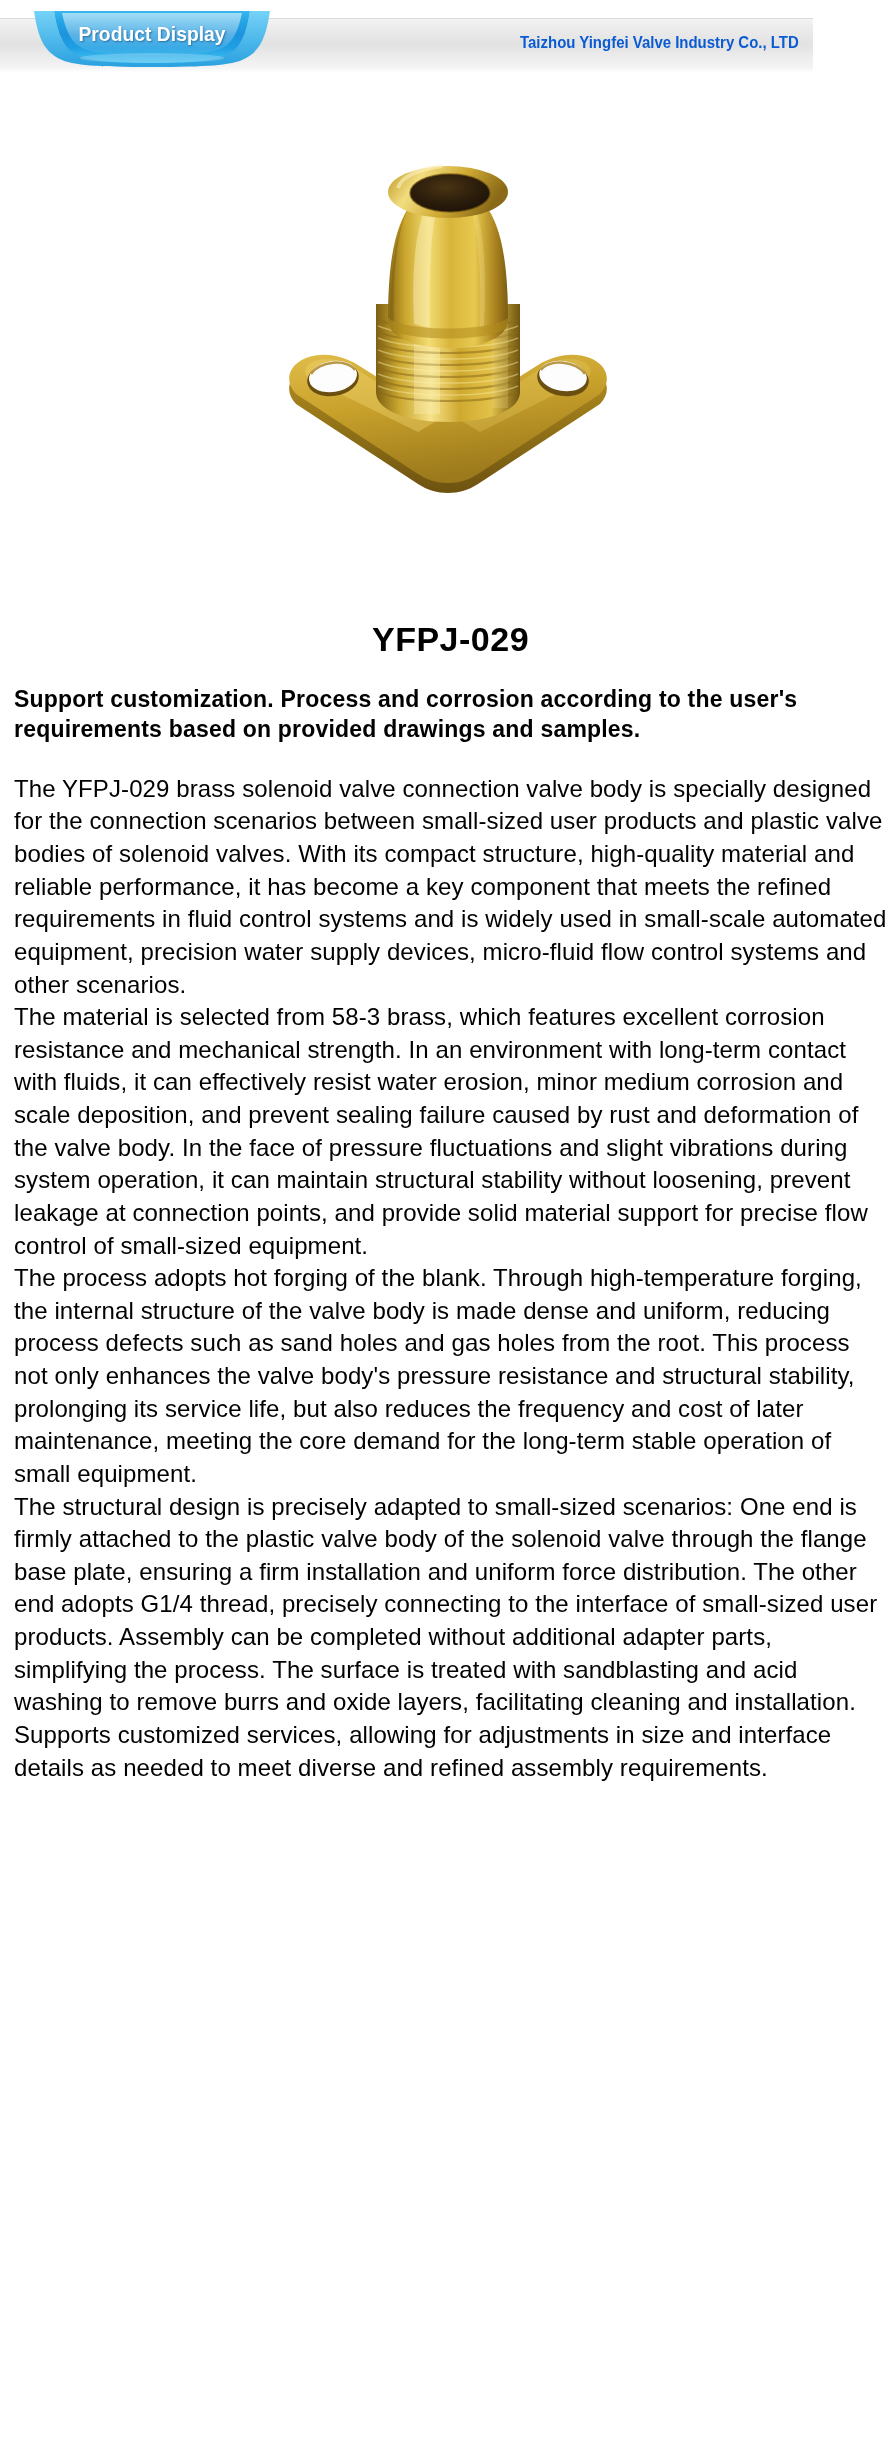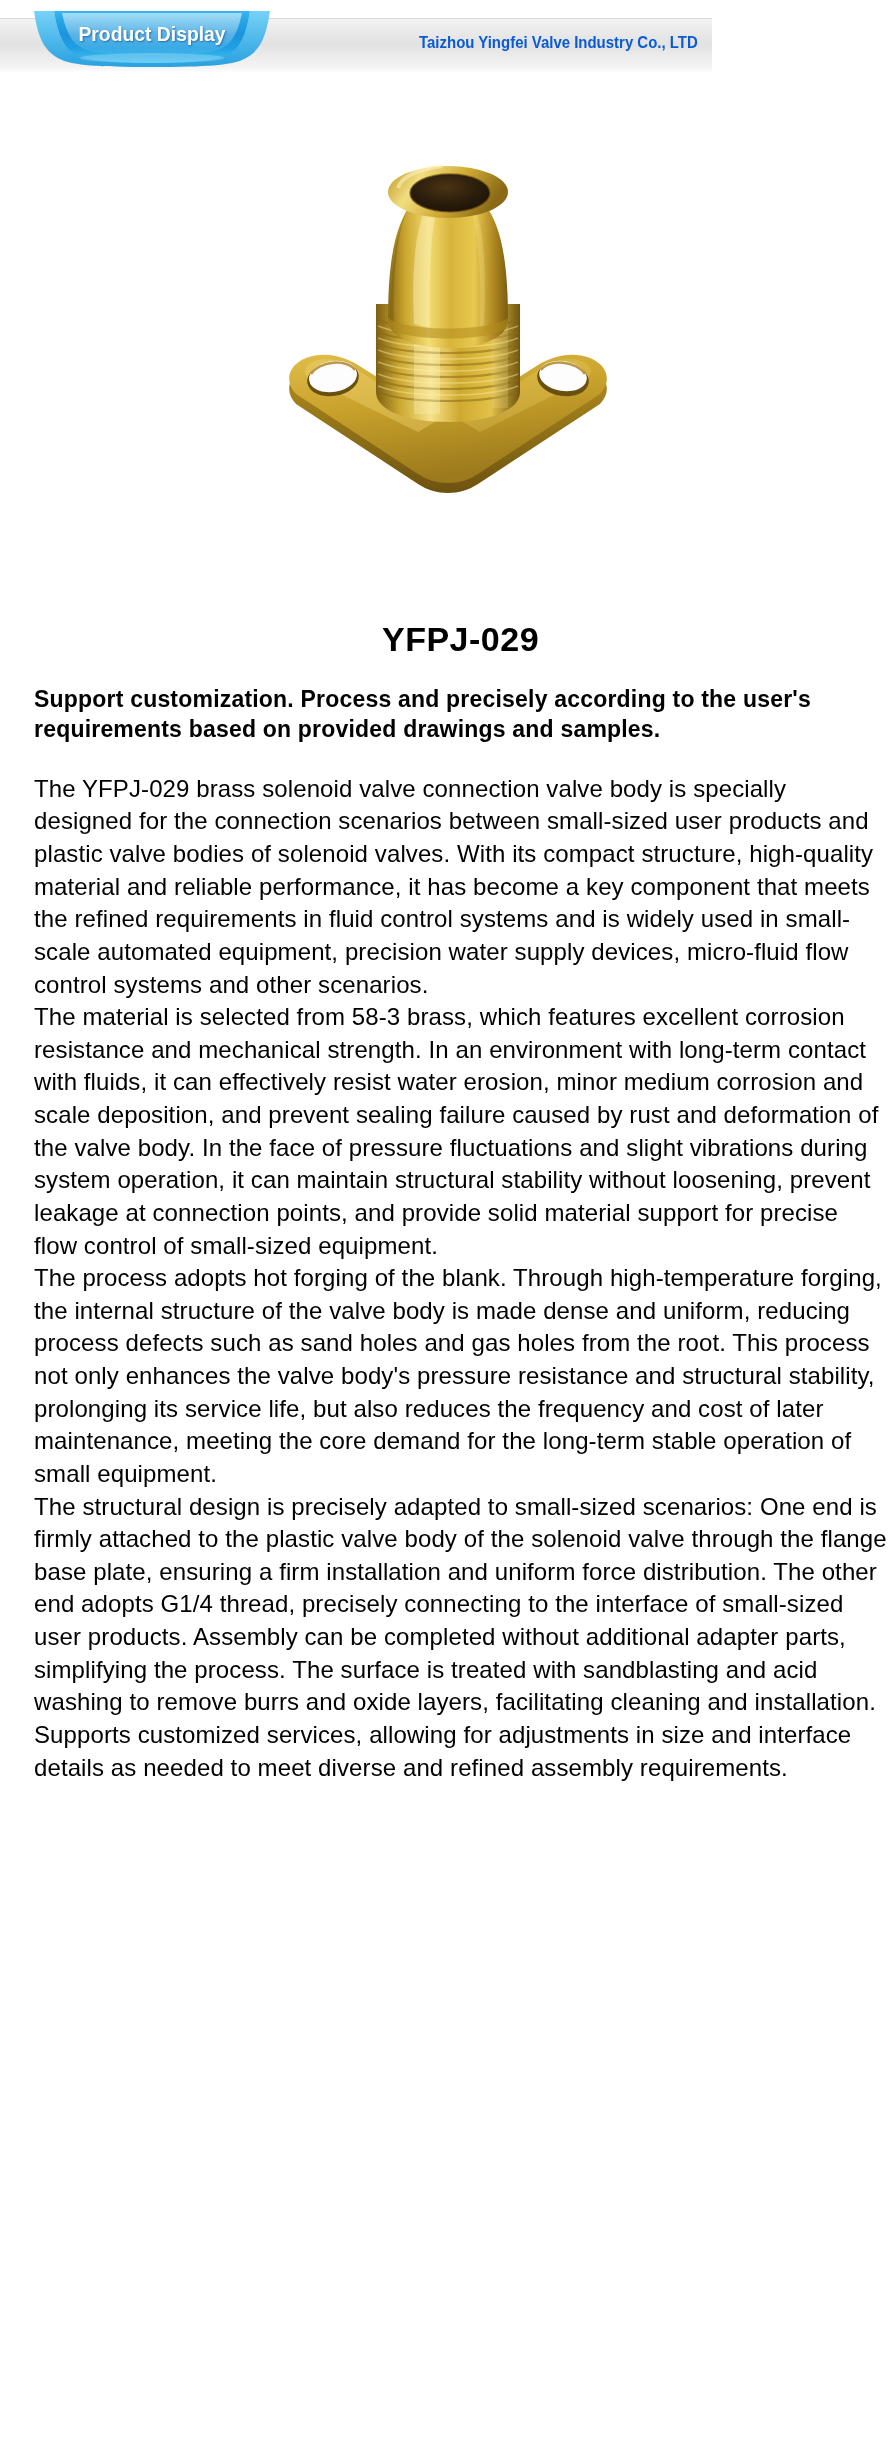--- a/index.html
+++ b/index.html
@@ -11,21 +11,21 @@
     width: 895px;
     min-height: 2463px;
     font-family: "Liberation Sans", sans-serif;
     color: #000000;
     -webkit-font-smoothing: antialiased;
   }
 
   
   .header-banner {
     position: relative;
-    width: 712px;
+    width: 813px;
     height: 72px;
     overflow: hidden;
   }
   .header-bar {
     position: absolute;
     left: 0;
     top: 18px;
     width: 895px;
     height: 54px;
     background: linear-gradient(to bottom,
@@ -101,21 +101,20 @@
     top: 20px;
     transform: translateX(-50%);
     width: 420px;
     height: 460px;
   }
   .product-figure svg { display: block; }
 
   
   .content {
     padding: 0 8px 30px 14px;
-    margin-left: 20px;
   }
   .product-title {
     text-align: center;
     font-size: 34px;
     font-weight: bold;
     letter-spacing: 0.5px;
     margin: 48px 0 26px 0;
     color: #000;
   }
   .product-subtitle {
@@ -283,21 +282,21 @@
         <path d="M160,96 a60,26 0 0,1 44,-22" fill="none" stroke="#fff4c4" stroke-width="4" opacity="0.55"></path>
       </g>
     </svg>
   </div>
 </div>
 
 <div class="content">
 
   <div class="product-title">YFPJ-029</div>
 
-  <div class="product-subtitle">Support customization. Process and precisely according to the user's requirements based on provided drawings and samples.</div>
+  <div class="product-subtitle">Support customization. Process and corrosion according to the user's requirements based on provided drawings and samples.</div>
 
   <div class="body-text">
     <p>The YFPJ-029 brass solenoid valve connection valve body is specially designed for the connection scenarios between small-sized user products and plastic valve bodies of solenoid valves. With its compact structure, high-quality material and reliable performance, it has become a key component that meets the refined requirements in fluid control systems and is widely used in small-scale automated equipment, precision water supply devices, micro-fluid flow control systems and other scenarios.</p>
     <p>The material is selected from 58-3 brass, which features excellent corrosion resistance and mechanical strength. In an environment with long-term contact with fluids, it can effectively resist water erosion, minor medium corrosion and scale deposition, and prevent sealing failure caused by rust and deformation of the valve body. In the face of pressure fluctuations and slight vibrations during system operation, it can maintain structural stability without loosening, prevent leakage at connection points, and provide solid material support for precise flow control of small-sized equipment.</p>
     <p>The process adopts hot forging of the blank. Through high-temperature forging, the internal structure of the valve body is made dense and uniform, reducing process defects such as sand holes and gas holes from the root. This process not only enhances the valve body's pressure resistance and structural stability, prolonging its service life, but also reduces the frequency and cost of later maintenance, meeting the core demand for the long-term stable operation of small equipment.</p>
     <p>The structural design is precisely adapted to small-sized scenarios: One end is firmly attached to the plastic valve body of the solenoid valve through the flange base plate, ensuring a firm installation and uniform force distribution. The other end adopts G1/4 thread, precisely connecting to the interface of small-sized user products. Assembly can be completed without additional adapter parts, simplifying the process. The surface is treated with sandblasting and acid washing to remove burrs and oxide layers, facilitating cleaning and installation. Supports customized services, allowing for adjustments in size and interface details as needed to meet diverse and refined assembly requirements.</p>
   </div>
 
 </div>
 

